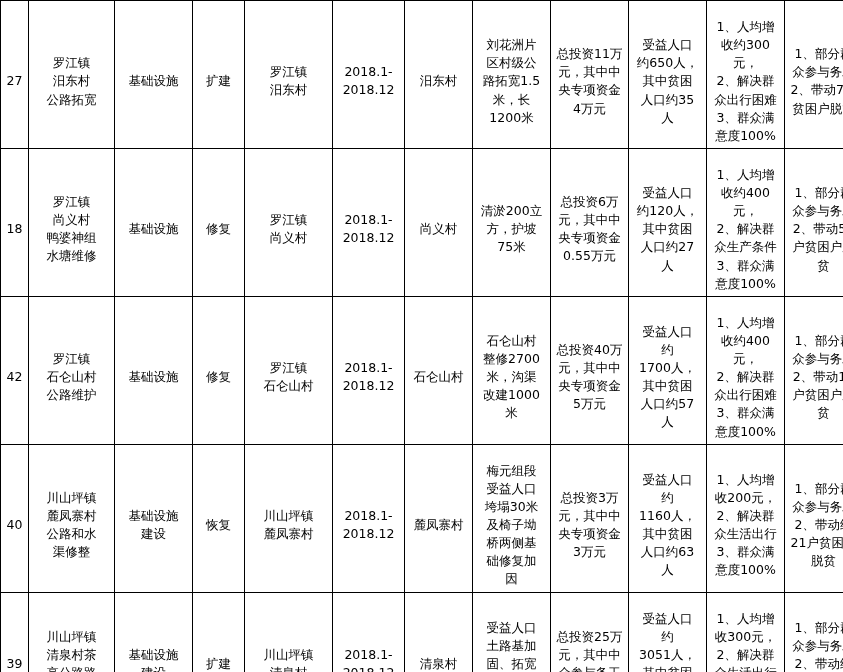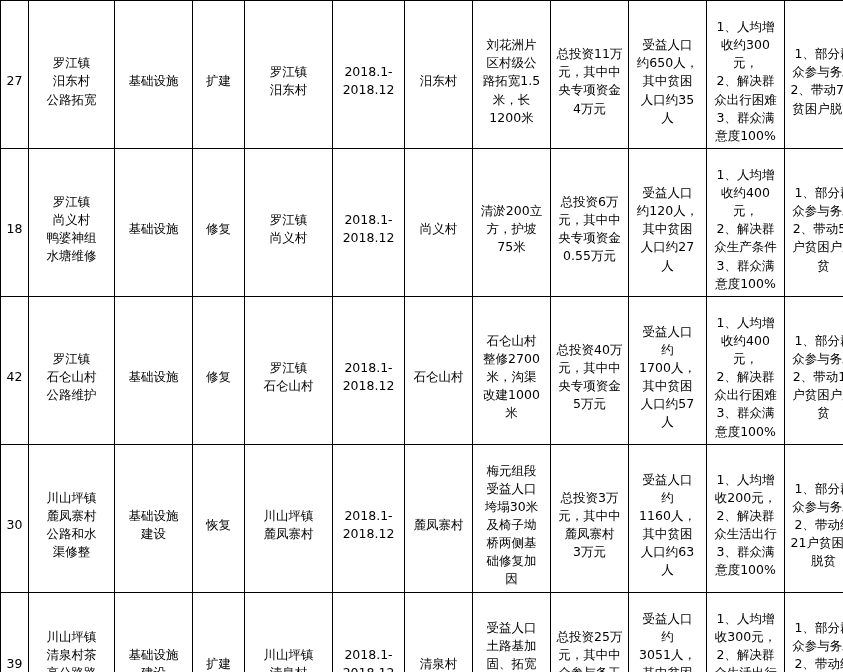--- a/index.html
+++ b/index.html
@@ -267,21 +267,21 @@
             <span class="cell-inner">1、部分群
 众参与务工
 2、带动17
 户贫困户脱
 贫</span>
           </td>
 
       </tr>
       <tr>
         <td class="idx">
-            <span class="cell-inner">30</span>
+            <span class="cell-inner">40</span>
           </td>
         <td>
             <span class="cell-inner">川山坪镇
 麓凤寨村
 公路和水
 渠修整</span>
           </td>
         <td>
             <span class="cell-inner">基础设施
 建设</span>
@@ -305,21 +305,21 @@
 受益人口
 垮塌30米
 及椅子坳
 桥两侧基
 础修复加
 因</span>
           </td>
         <td>
             <span class="cell-inner">总投资3万
 元，其中中
-麓凤寨村
+央专项资金
 3万元</span>
           </td>
         <td>
             <span class="cell-inner">受益人口
 约
 1160人，
 其中贫困
 人口约63
 人</span>
           </td>

